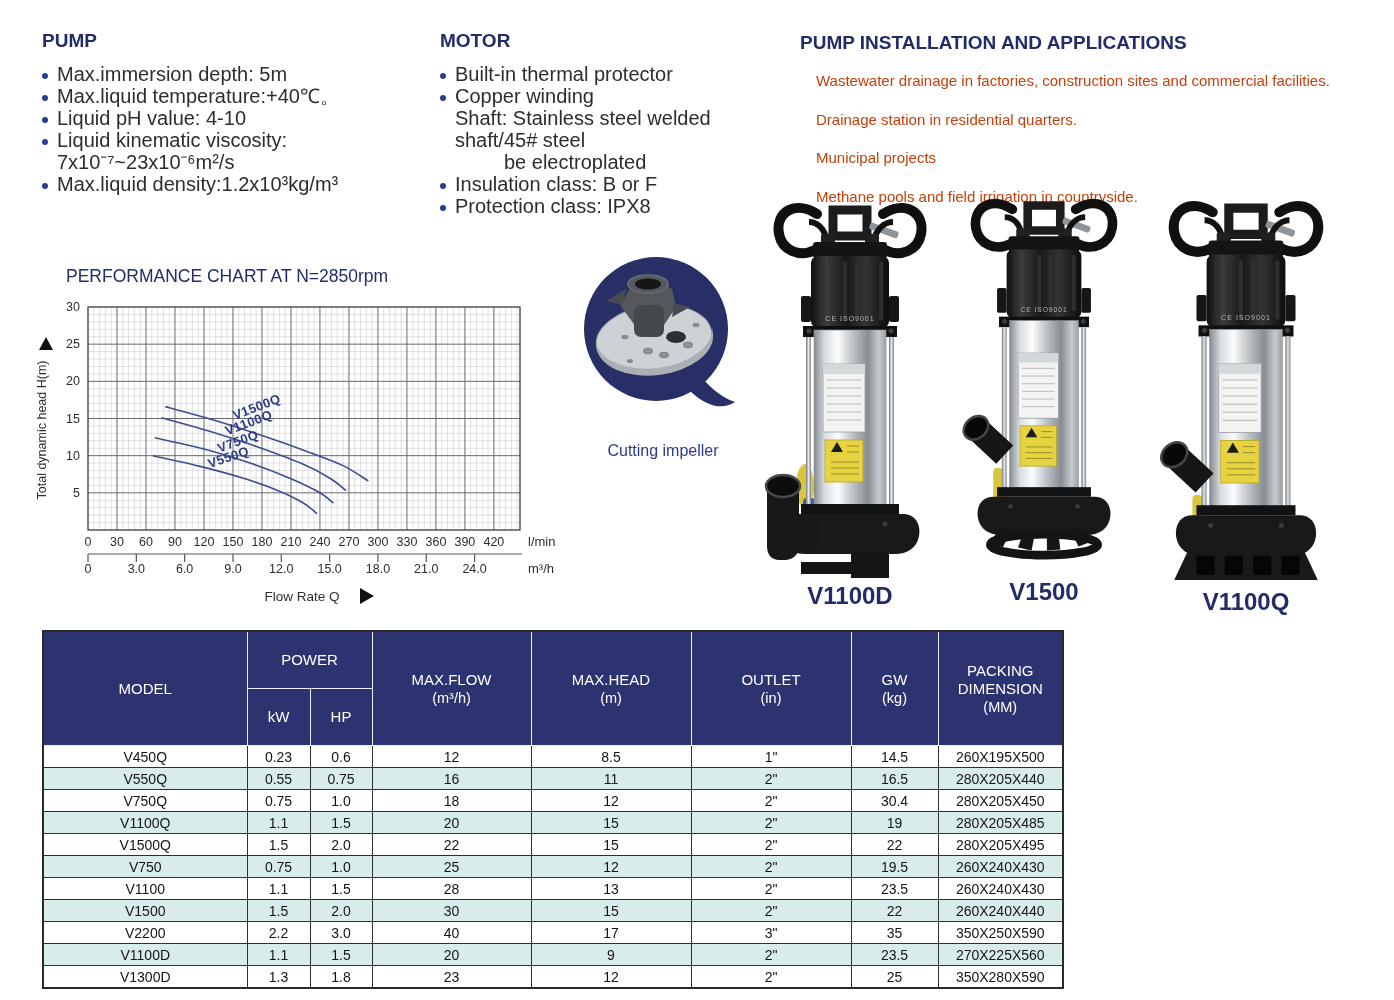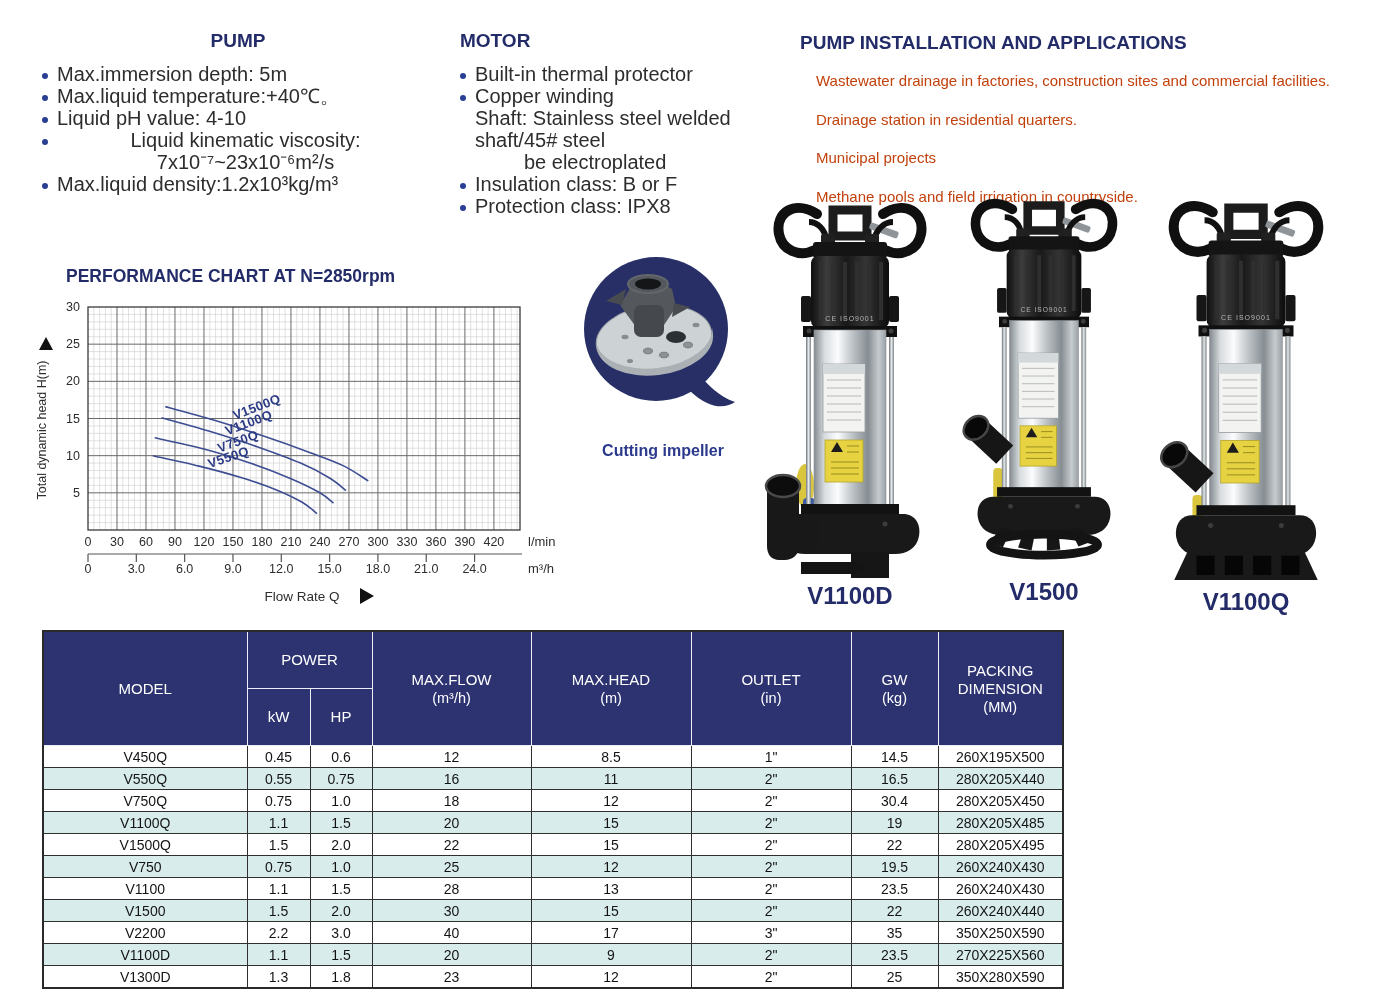--- a/index.html
+++ b/index.html
@@ -7,43 +7,43 @@
         font-family:"Liberation Sans",sans-serif;}
   .sec-title{font-size:19px;font-weight:bold;color:#232c68;margin:0;letter-spacing:0;}
   .col{position:absolute;}
   ul.bullets{list-style:none;margin:11px 0 0 0;padding:0;}
   ul.bullets li{font-size:20px;color:#2d2d2d;line-height:22px;display:flex;align-items:baseline;}
   ul.bullets .dot{width:6px;height:6px;border-radius:50%;background:#2a3f94;margin-right:9px;flex:none;position:relative;top:-2px;}
   ul.bullets li.no-bullet{padding-left:15px;}
   ul.bullets li.ind2{padding-left:64px;}
   .apps p{font-size:15px;color:#c2410c;line-height:22.5px;margin:16px;}
   .apps .sec-title{margin-bottom:16px;}
-  .chart-title{position:absolute;left:66px;top:266px;font-size:17.5px;font-weight:bold;color:#232c68;margin:0;}
+  .chart-title{position:absolute;left:66px;top:266px;font-size:17.5px;font-weight:normal;color:#232c68;margin:0;}
   #chart-svg{position:absolute;left:30px;top:292px;}
   #impeller-svg{position:absolute;left:578px;top:241px;}
   .impeller-caption{position:absolute;left:578px;top:442px;width:170px;text-align:center;
-    font-size:16px;color:#2b3a8c;font-weight:bold;}
+    font-size:16px;color:#2b3a8c;}
   .pump-svg{position:absolute;}
   .product-label{position:absolute;text-align:center;font-size:24px;font-weight:bold;color:#232c68;}
   table.spec{position:absolute;left:42px;top:630px;width:1020px;border-collapse:collapse;
     border:2px solid #2a2a2a;table-layout:fixed;}
   table.spec thead td{background:#2c3370;color:#ffffff;border:1px solid #edeff6;text-align:center;
     font-size:15px;line-height:18px;padding:19px 2px;font-weight:normal;}
   table.spec thead td .sub{display:block;font-size:14.5px;}
   table.spec tbody td{border:1px solid #2f2f2f;text-align:center;font-size:14px;color:#141414;
     height:21px;padding:0 2px;background:#ffffff;}
   table.spec tbody tr.alt td{background:#d9ecec;}
   .defs-svg{position:absolute;width:0;height:0;}
 </style>
 </head>
 <body>
 
 <div class="page">
 
-  <div class="col" style="left:42px;top:30px;width:392px;text-align:center;">
+  <div class="col" style="left:42px;top:30px;width:392px;">
     <h2 class="sec-title">PUMP</h2>
     <ul class="bullets" id="pump-list">
         <li>
           <span class="dot"></span>
           <span>Max.immersion depth: 5m</span>
         </li>
         <li>
           <span class="dot"></span>
           <span>Max.liquid temperature:+40℃。</span>
         </li>
@@ -55,21 +55,21 @@
           <span class="dot"></span>
           <span>Liquid kinematic viscosity: 7x10⁻⁷~23x10⁻⁶m²/s</span>
         </li>
         <li>
           <span class="dot"></span>
           <span>Max.liquid density:1.2x10³kg/m³</span>
         </li>
       </ul>
   </div>
 
-  <div class="col" style="left:460px;top:30px;width:350px;">
+  <div class="col" style="left:440px;top:30px;width:350px;">
     <h2 class="sec-title">MOTOR</h2>
     <ul class="bullets" id="motor-list">
         <li>
           <span class="dot"></span>
           <span>Built-in thermal protector</span>
         </li>
         <li>
           <span class="dot"></span>
           <span>Copper winding</span>
         </li>
@@ -436,21 +436,21 @@
         </td>
       </tr>
       <tr>
         <td>kW</td>
         <td>HP</td>
       </tr>
     </thead>
     <tbody id="spec-tbody">
         <tr>
           <td>V450Q</td>
-          <td>0.45</td>
+          <td>0.23</td>
           <td>0.6</td>
           <td>12</td>
           <td>8.5</td>
           <td>1"</td>
           <td>14.5</td>
           <td>260X195X500</td>
         </tr>
         <tr class="alt">
           <td>V550Q</td>
           <td>0.55</td>

